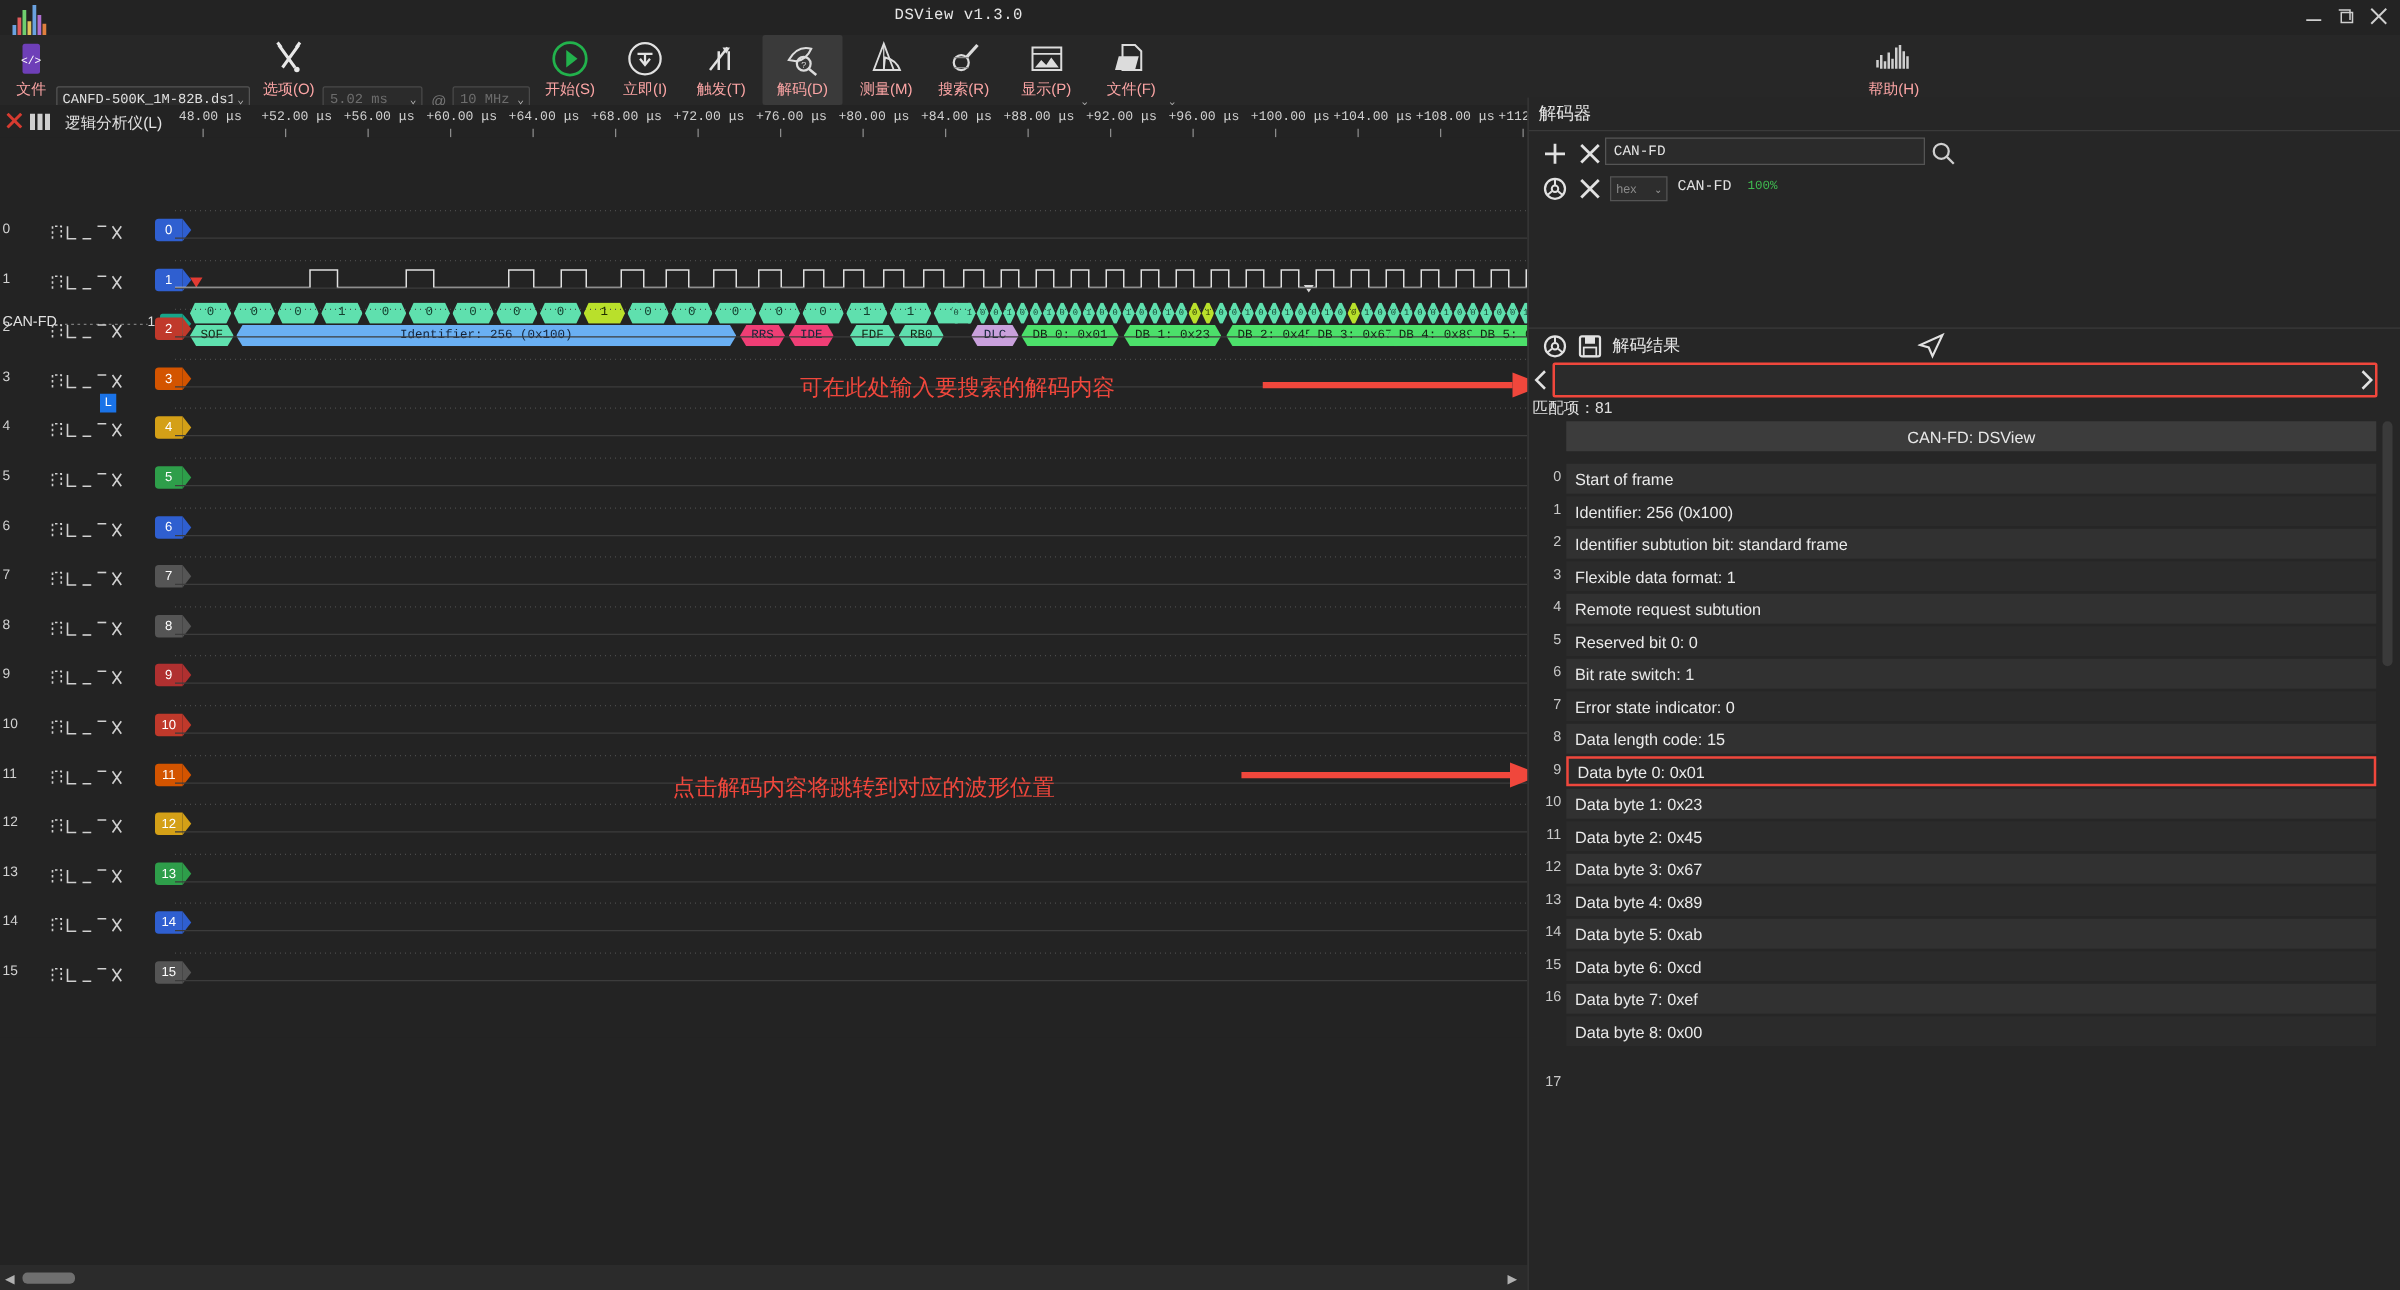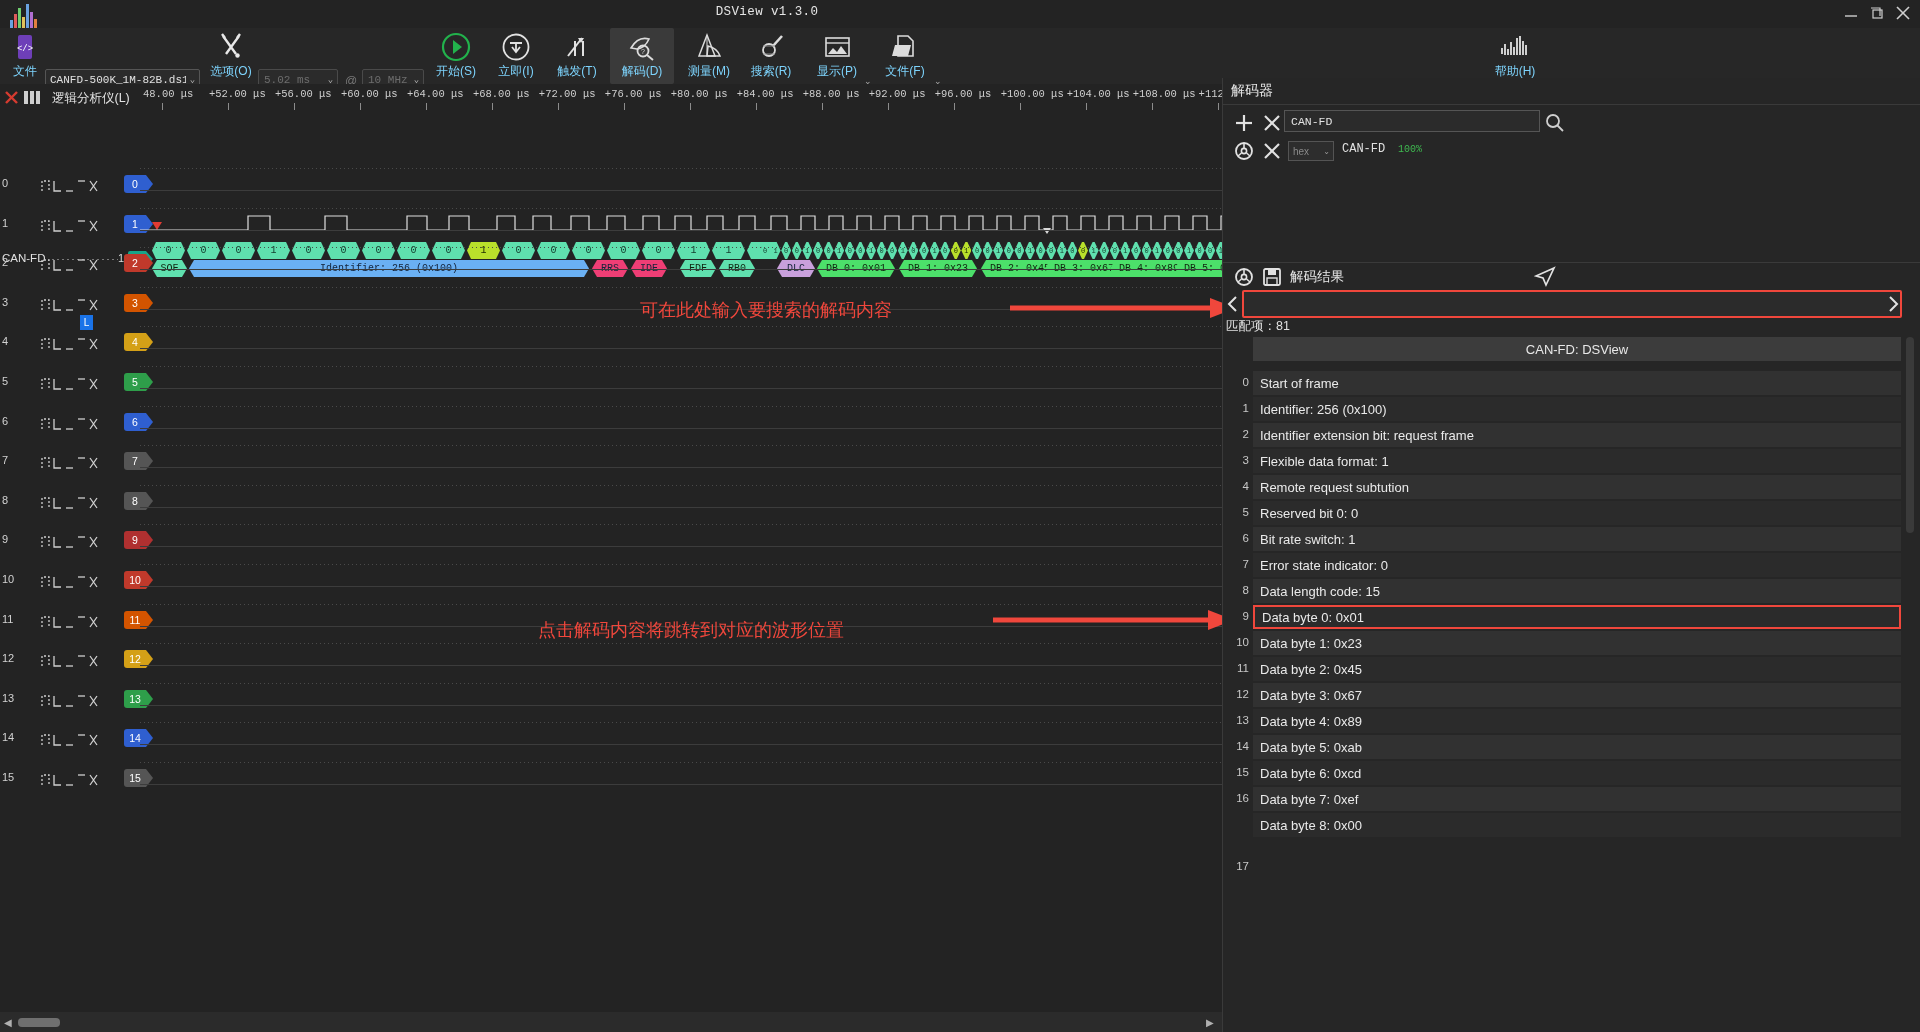--- a/index.html
+++ b/index.html
@@ -20,21 +20,21 @@
     font-family:"Liberation Mono", monospace; font-size:12.5px; color:#e6e6e6; letter-spacing:.4px;
   }
   .wbtns { position:absolute; right:8px; top:4px; display:flex; gap:8px; align-items:center; }
   .wbtn { width:18px; height:18px; position:relative; cursor:default; }
   .wbtn svg { display:block; }
 
   
   .toolbar { position:absolute; left:0; top:28px; width:1920px; height:56px; background:#272727; }
   .tb-item { position:absolute; top:0; height:56px; display:flex; flex-direction:column; align-items:center; justify-content:flex-start; padding-top:4px; }
   .tb-ico { height:30px; display:flex; align-items:center; justify-content:center; }
-  .tb-lbl { font-size:12px; color:#7dd3fc; margin-top:1px; font-family:"Liberation Sans", sans-serif; white-space:nowrap;}
+  .tb-lbl { font-size:12px; color:#fca5a5; margin-top:1px; font-family:"Liberation Sans", sans-serif; white-space:nowrap;}
   .tb-active { background:#3a3a3a; border-radius:2px; }
 
   .file-combo {
     position:absolute; left:45px; top:41px; width:155px; height:21px;
     background:#2b2b2b; border:1px solid #555; border-radius:2px;
     font-family:"Liberation Mono", monospace; font-size:11px; color:#e0e0e0;
     display:flex; align-items:center; padding-left:4px;
   }
   .file-combo .cv { flex:1; overflow:hidden; white-space:nowrap; }
   .combo-arrow { width:13px; text-align:center; font-size:9px; color:#bbb; }
@@ -847,21 +847,21 @@
     <span>匹配项：</span><span>81</span>
   </div>
 
   <div class="tbl-head">CAN-FD: DSView</div>
   <div id="resultrows">
       <div class="row-idx" style="top: 376px;">0</div>
       <div class="row alt" style="top: 371px;">Start of frame</div>
       <div class="row-idx" style="top: 402px;">1</div>
       <div class="row plain" style="top: 397px;">Identifier: 256 (0x100)</div>
       <div class="row-idx" style="top: 428px;">2</div>
-      <div class="row alt" style="top: 423px;">Identifier extension bit: request frame</div>
+      <div class="row alt" style="top: 423px;">Identifier subtution bit: standard frame</div>
       <div class="row-idx" style="top: 454px;">3</div>
       <div class="row plain" style="top: 449px;">Flexible data format: 1</div>
       <div class="row-idx" style="top: 480px;">4</div>
       <div class="row alt" style="top: 475px;">Remote request subtution</div>
       <div class="row-idx" style="top: 506px;">5</div>
       <div class="row plain" style="top: 501px;">Reserved bit 0: 0</div>
       <div class="row-idx" style="top: 532px;">6</div>
       <div class="row alt" style="top: 527px;">Bit rate switch: 1</div>
       <div class="row-idx" style="top: 558px;">7</div>
       <div class="row plain" style="top: 553px;">Error state indicator: 0</div>

